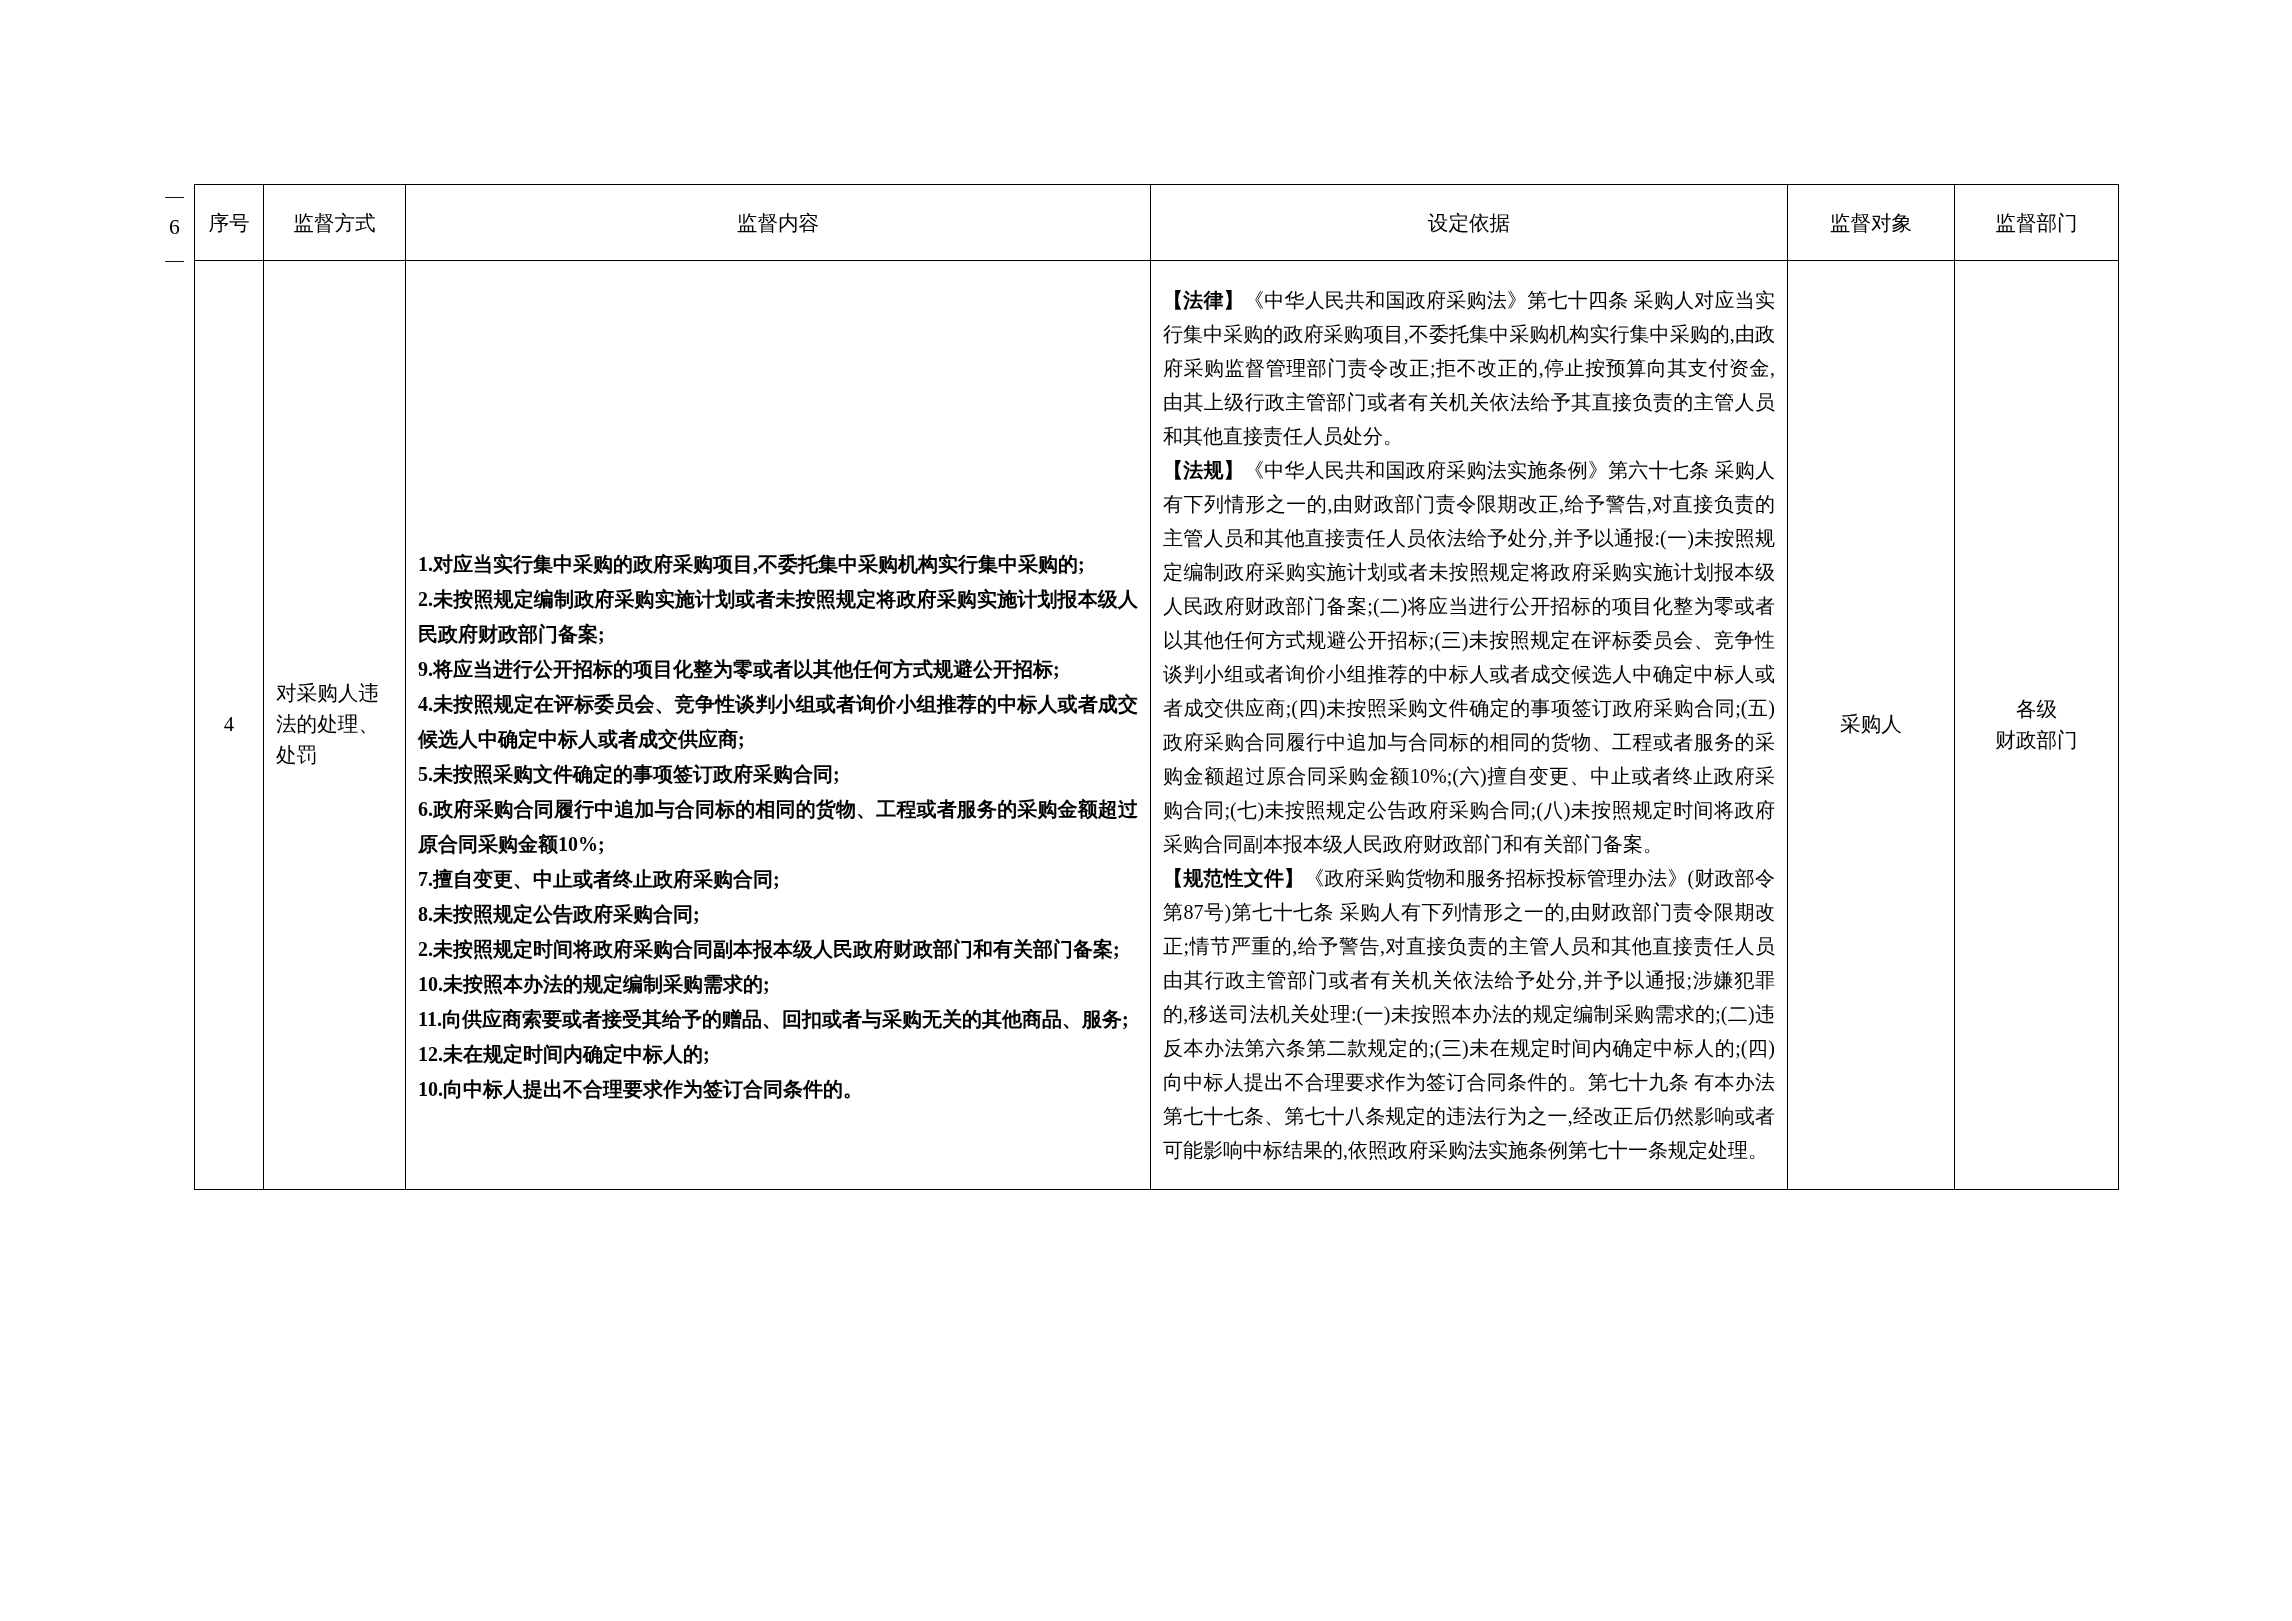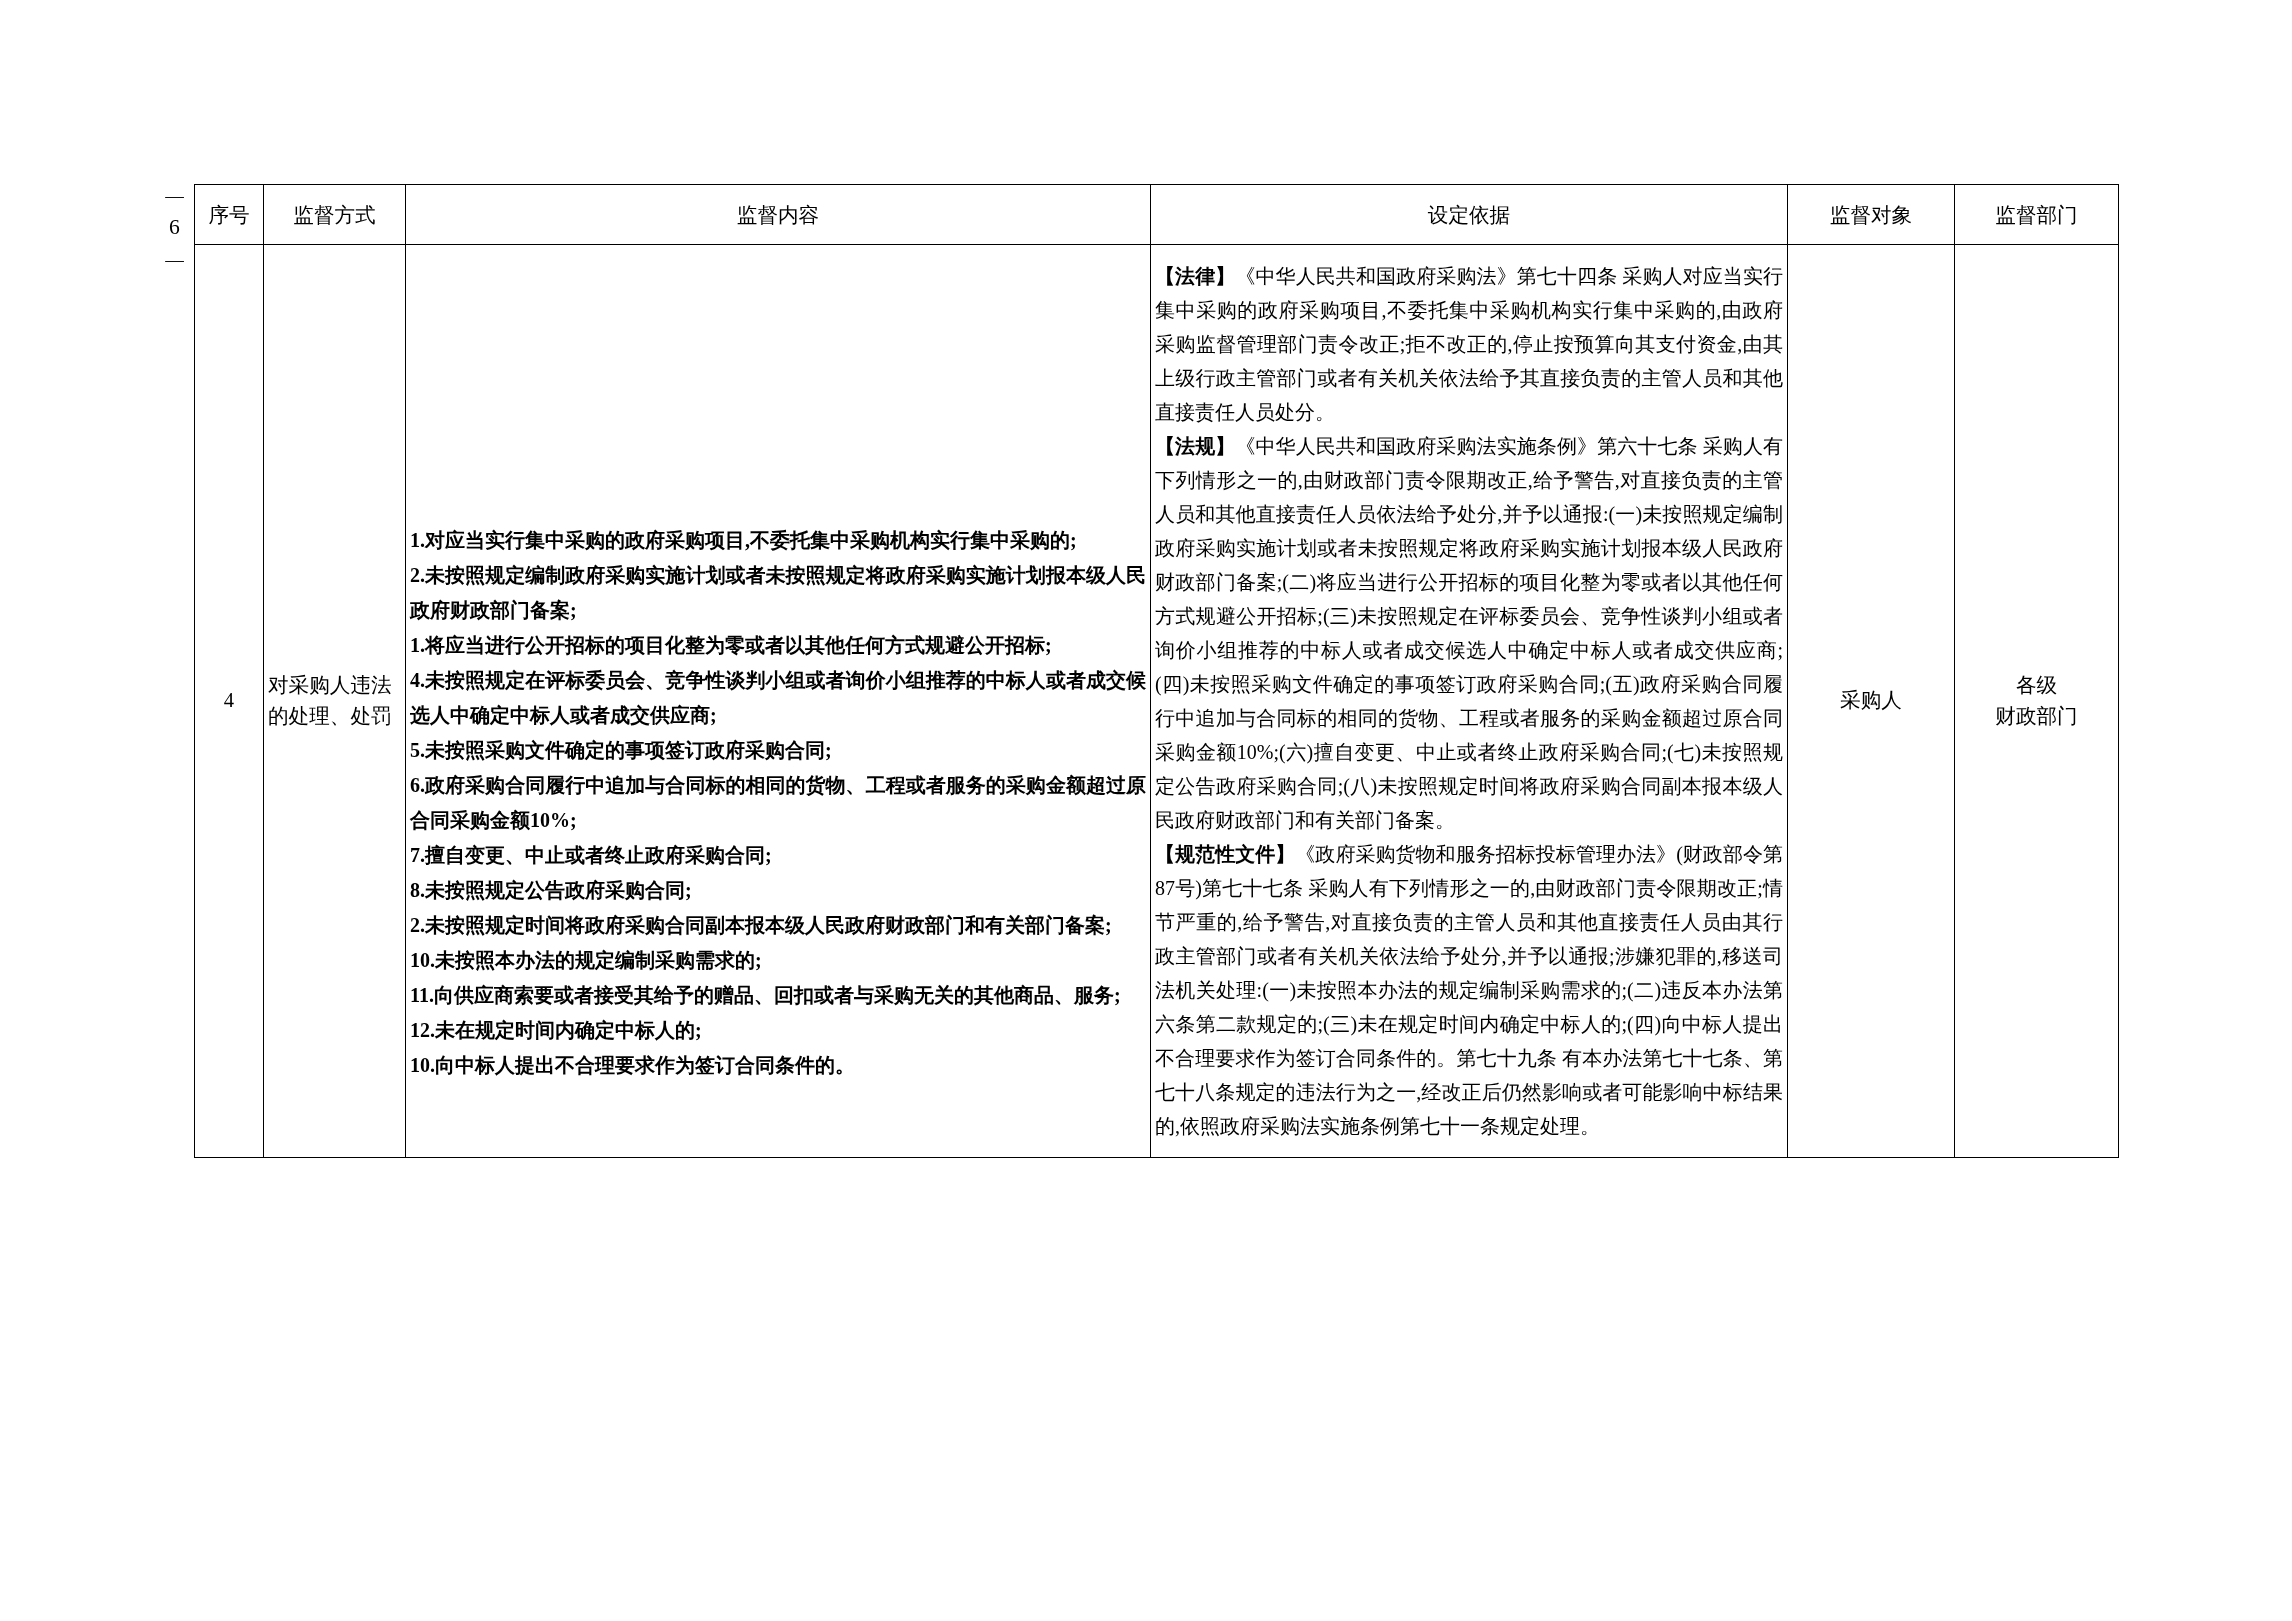--- a/index.html
+++ b/index.html
@@ -49,21 +49,21 @@
     left: 194px;
     top: 184px;
     width: 1923px;
     border-collapse: collapse;
     table-layout: fixed;
   }
   table.doc-table td,
   table.doc-table th {
     border: 1px solid #000000;
     vertical-align: middle;
-    padding: 4px;
+    padding: 12px;
   }
   thead th {
     height: 51px;
     font-weight: normal;
     font-size: 20.6px;
     text-align: center;
     font-family: "Liberation Serif", serif;
   }
   
   col.c-seq     { width: 69px; }
@@ -156,21 +156,21 @@
       </tr>
     </thead>
     <tbody>
       <tr>
         <td class="seq">4</td>
         <td class="method">对采购人违法的处理、处罚</td>
         <td class="content">
           <div class="content-inner">
               <div class="content-line">1.对应当实行集中采购的政府采购项目,不委托集中采购机构实行集中采购的;</div>
               <div class="content-line">2.未按照规定编制政府采购实施计划或者未按照规定将政府采购实施计划报本级人民政府财政部门备案;</div>
-              <div class="content-line">1.将应当进行公开招标的项目化整为零或者以其他任何方式规避公开招标;</div>
+              <div class="content-line">9.将应当进行公开招标的项目化整为零或者以其他任何方式规避公开招标;</div>
               <div class="content-line">4.未按照规定在评标委员会、竞争性谈判小组或者询价小组推荐的中标人或者成交候选人中确定中标人或者成交供应商;</div>
               <div class="content-line">5.未按照采购文件确定的事项签订政府采购合同;</div>
               <div class="content-line">6.政府采购合同履行中追加与合同标的相同的货物、工程或者服务的采购金额超过原合同采购金额10%;</div>
               <div class="content-line">7.擅自变更、中止或者终止政府采购合同;</div>
               <div class="content-line">8.未按照规定公告政府采购合同;</div>
               <div class="content-line">2.未按照规定时间将政府采购合同副本报本级人民政府财政部门和有关部门备案;</div>
               <div class="content-line">10.未按照本办法的规定编制采购需求的;</div>
               <div class="content-line">11.向供应商索要或者接受其给予的赠品、回扣或者与采购无关的其他商品、服务;</div>
               <div class="content-line">12.未在规定时间内确定中标人的;</div>
               <div class="content-line">10.向中标人提出不合理要求作为签订合同条件的。</div>

